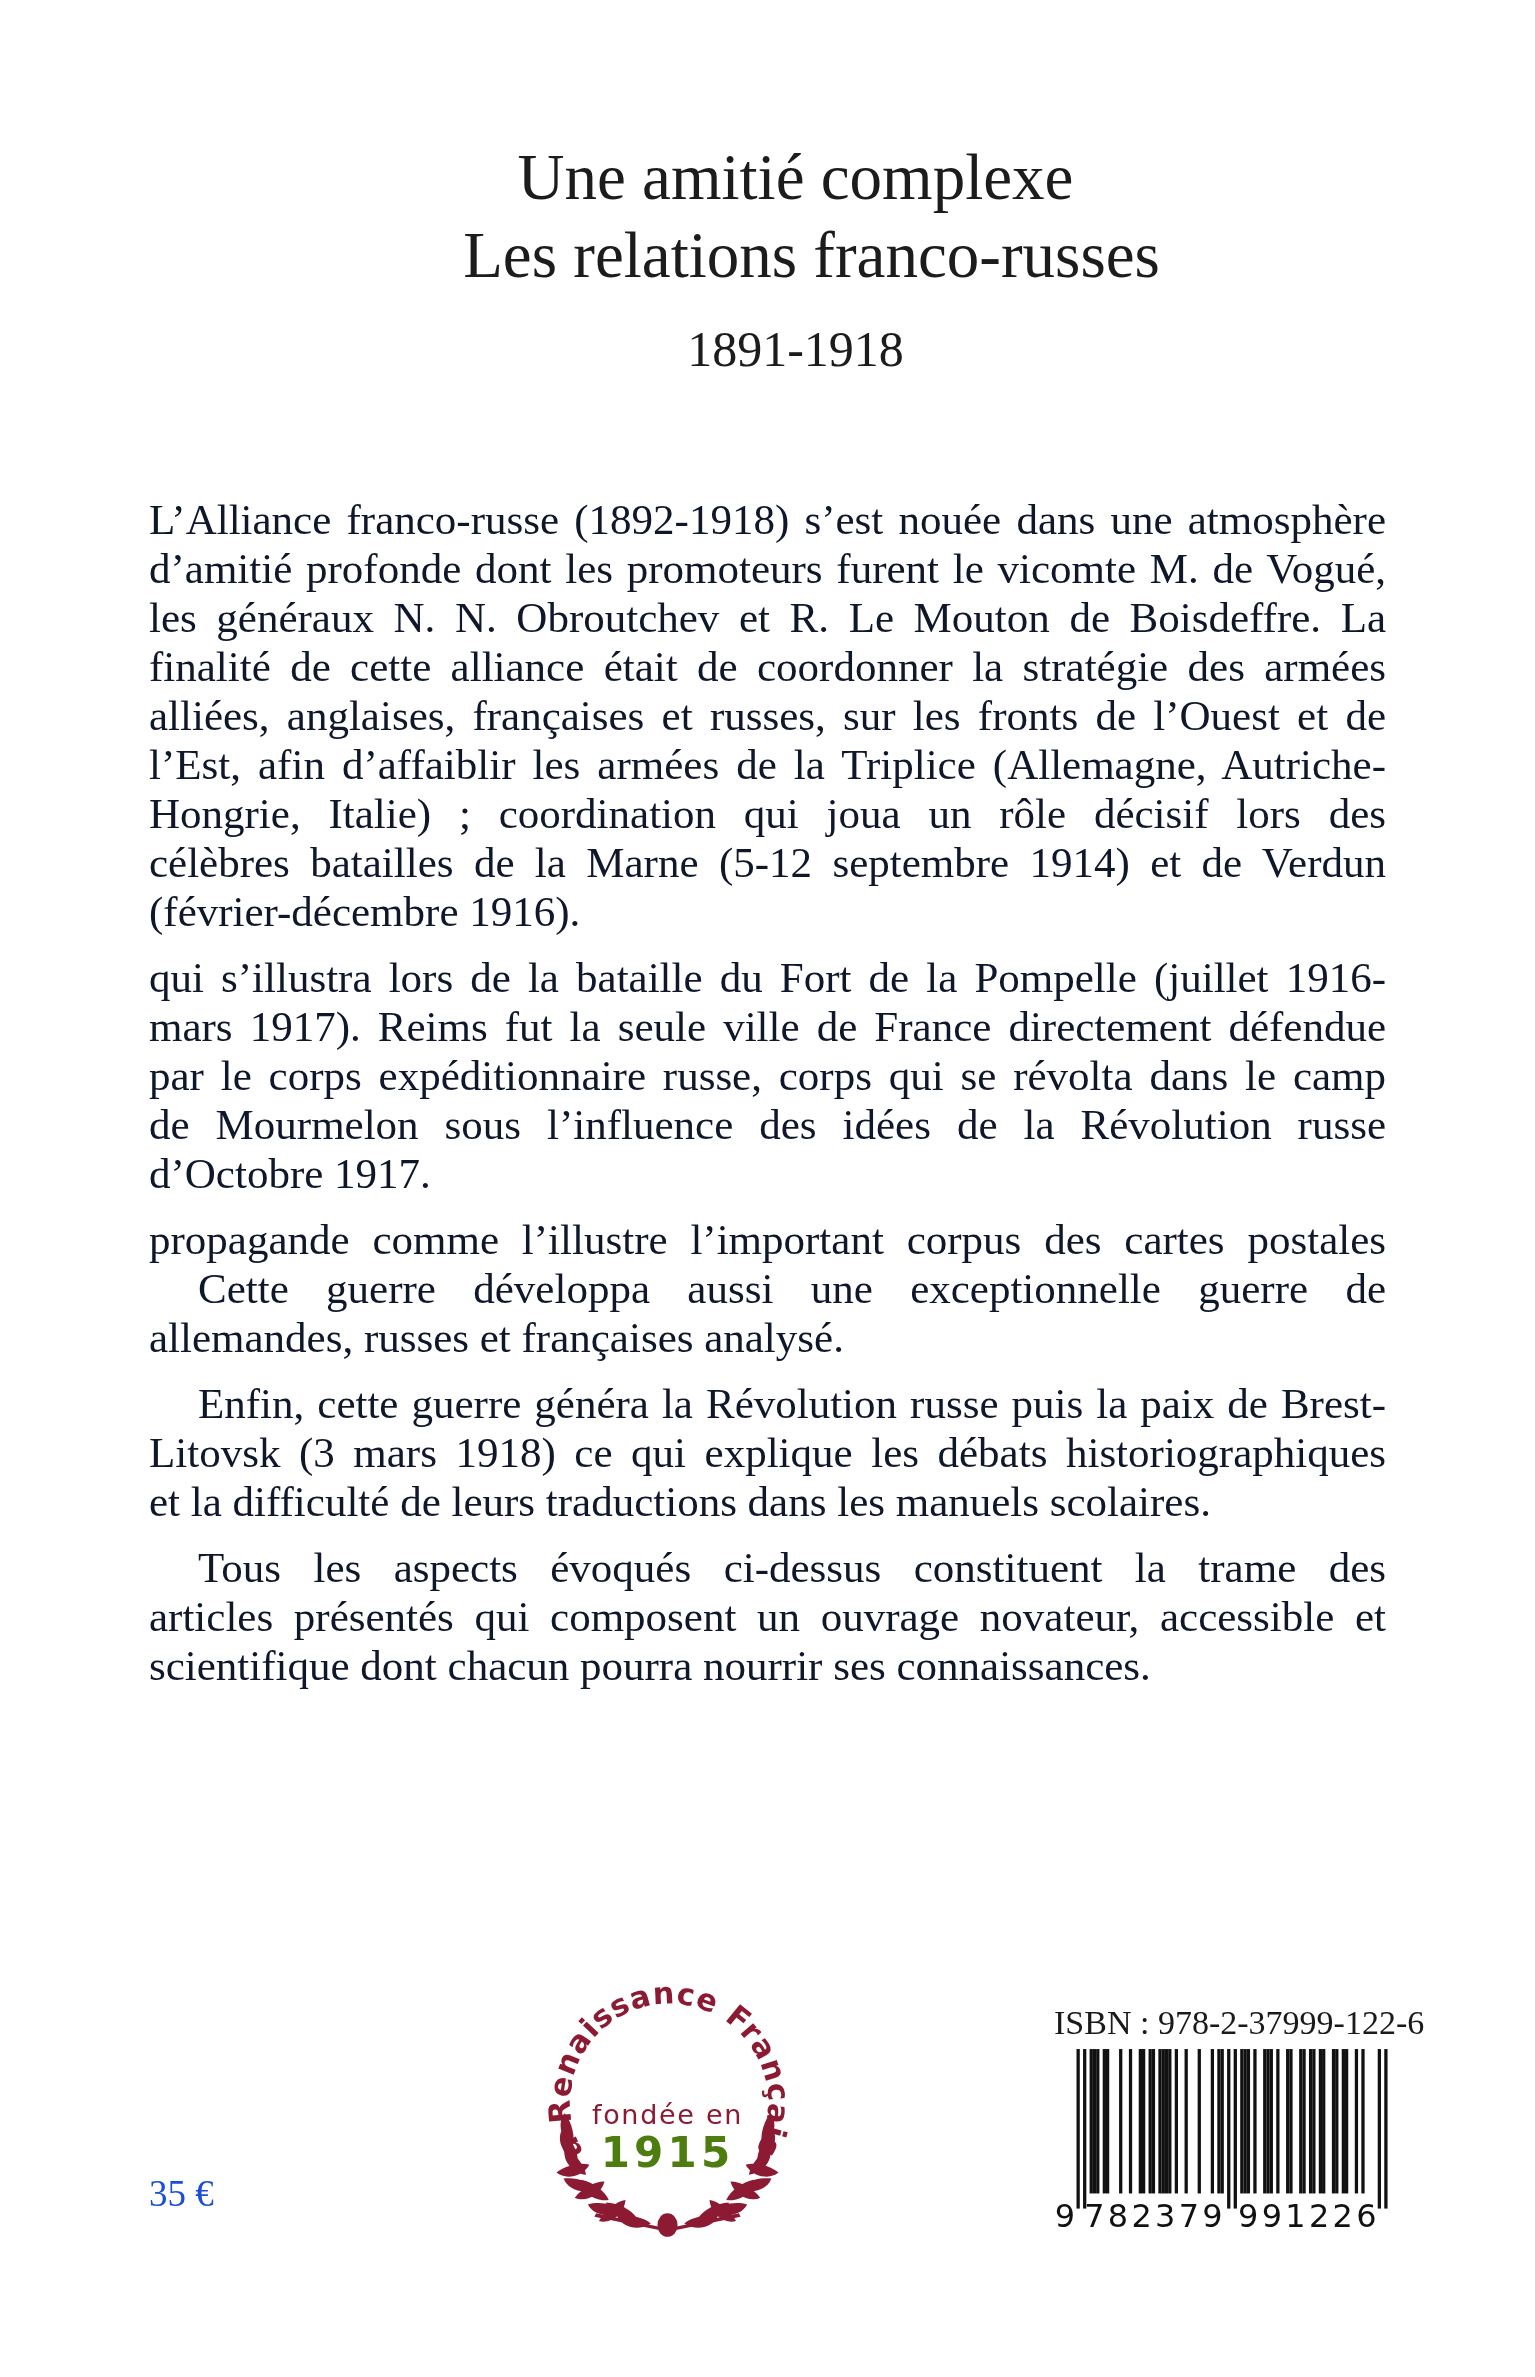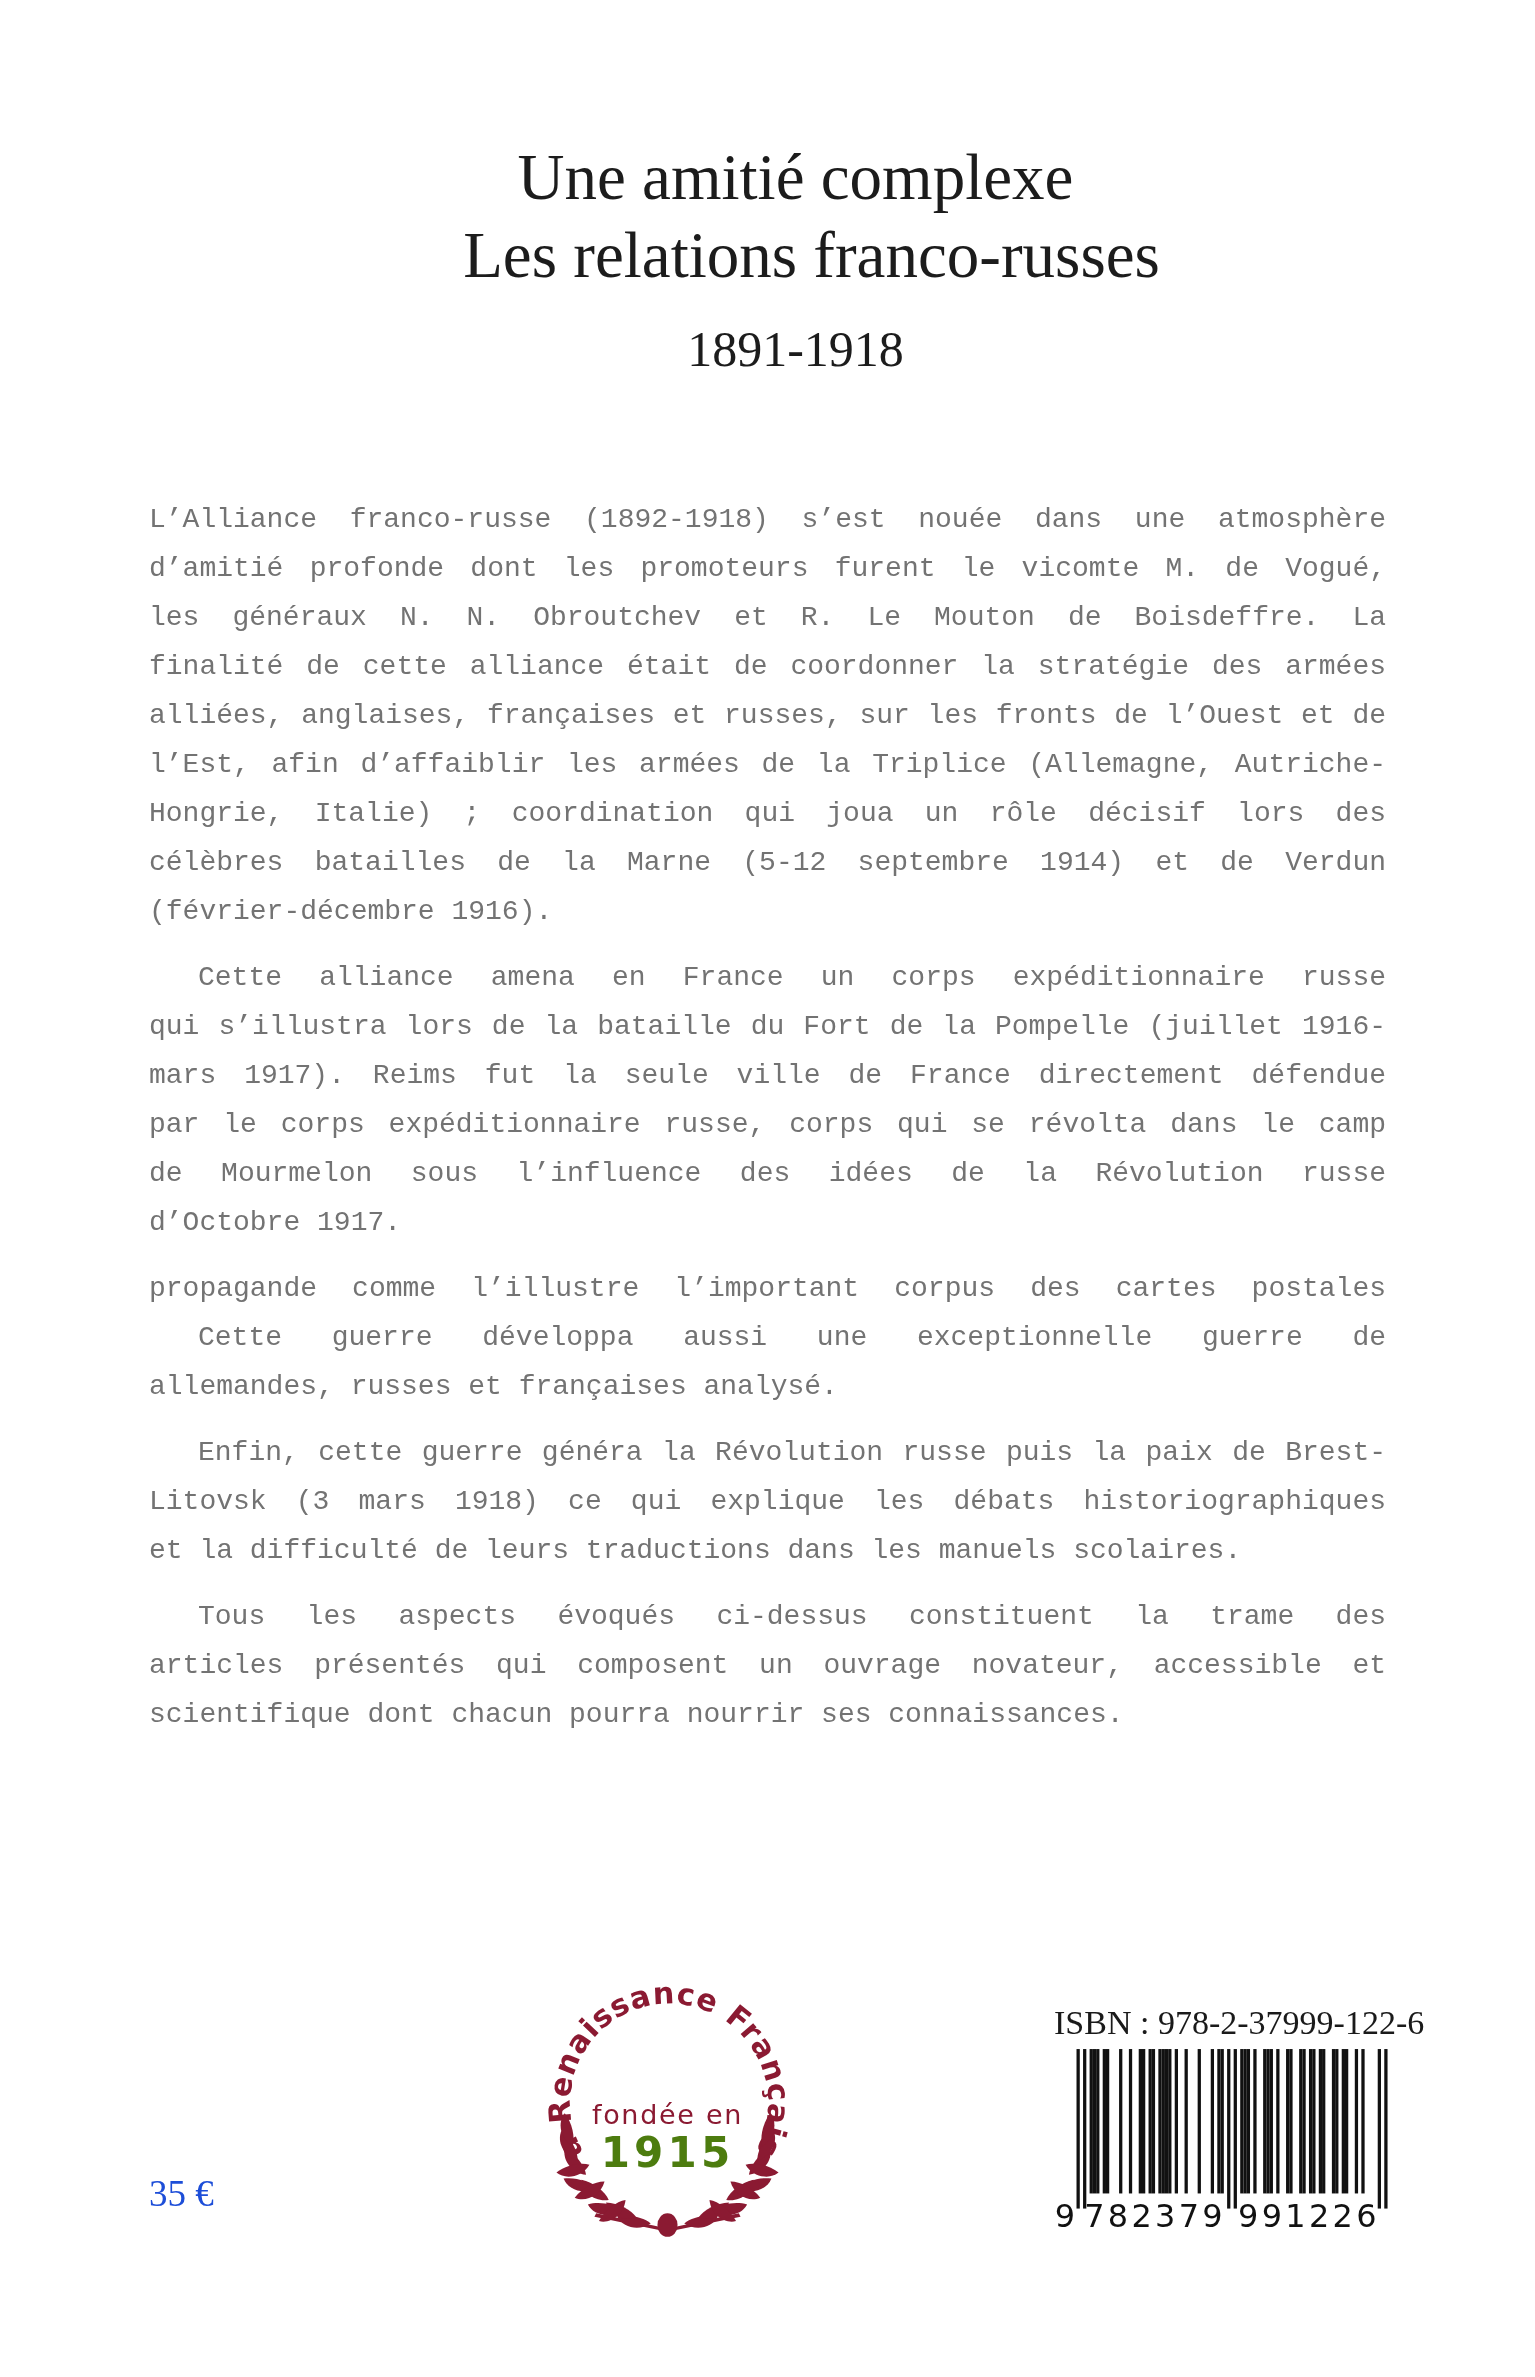--- a/index.html
+++ b/index.html
@@ -6,23 +6,23 @@
   body { width: 1535px; height: 2377px; position: relative; overflow: hidden;
          font-family: "Liberation Serif", "DejaVu Serif", serif; color: #1a1a1a; }
   .title-line { position: absolute; left: 0; width: 1535px; text-align: center;
                 font-family: "Liberation Serif", serif; color: #1c1c1c; white-space: nowrap; padding-left: 28px; }
   .t1 { top: 139px; font-size: 65px; line-height: 76px; }
   .t2 { top: 217px; font-size: 65px; line-height: 76px; margin-left: 16px; }
   .t3 { top: 320px; font-size: 50px; line-height: 59px; }
 
   .body-col { position: absolute; left: 149px; top: 495px; width: 1237px; }
   .para { margin: 0 0 17px 0; }
-  .line { display: block; font-family: Liberation Mono, monospace; font-size: 28px;
+  .line { display: block; font-family: Liberation Serif, serif; font-size: 43px;
           line-height: 49px; height: 49px; text-align: justify; text-align-last: justify;
-          white-space: nowrap; overflow: visible; color: #737373; }
+          white-space: nowrap; overflow: visible; color: #0f172a; }
   .line.indent { padding-left: 49px; }
   .line.last { text-align: left; text-align-last: left; }
 
   .logo { position: absolute; left: 529px; top: 1980px; width: 277px; height: 277px; }
   .logo svg { width: 277px; height: 277px; }
   .logo-inner-1 { position: absolute; left: 0; width: 277px; top: 119px; text-align: center;
                   font-family: "DejaVu Sans", sans-serif; font-size: 27px; letter-spacing: 1.7px; }
   .logo-inner-2 { position: absolute; left: 0; width: 277px; top: 148px; text-align: center;
                   font-family: "DejaVu Sans", sans-serif; font-size: 42px; font-weight: bold;
                   letter-spacing: 4.2px; }
@@ -48,21 +48,20 @@
       <span class="line">d’amitié profonde dont les promoteurs furent le vicomte M. de Vogué,</span>
       <span class="line">les généraux N. N. Obroutchev et R. Le Mouton de Boisdeffre. La</span>
       <span class="line">finalité de cette alliance était de coordonner la stratégie des armées</span>
       <span class="line">alliées, anglaises, françaises et russes, sur les fronts de l’Ouest et de</span>
       <span class="line">l’Est, afin d’affaiblir les armées de la Triplice (Allemagne, Autriche-</span>
       <span class="line">Hongrie, Italie) ; coordination qui joua un rôle décisif lors des</span>
       <span class="line">célèbres batailles de la Marne (5-12 septembre 1914) et de Verdun</span>
       <span class="line last">(février-décembre 1916).</span>
     </div>
     <div class="para">
-      <span class="line indent">Cette alliance amena en France un corps expéditionnaire russe</span>
       <span class="line">qui s’illustra lors de la bataille du Fort de la Pompelle (juillet 1916-</span>
       <span class="line">mars 1917). Reims fut la seule ville de France directement défendue</span>
       <span class="line">par le corps expéditionnaire russe, corps qui se révolta dans le camp</span>
       <span class="line">de Mourmelon sous l’influence des idées de la Révolution russe</span>
       <span class="line last">d’Octobre 1917.</span>
     </div>
     <div class="para">
       <span class="line">propagande comme l’illustre l’important corpus des cartes postales</span>
       <span class="line indent">Cette guerre développa aussi une exceptionnelle guerre de</span>
       <span class="line last">allemandes, russes et françaises analysé.</span>

